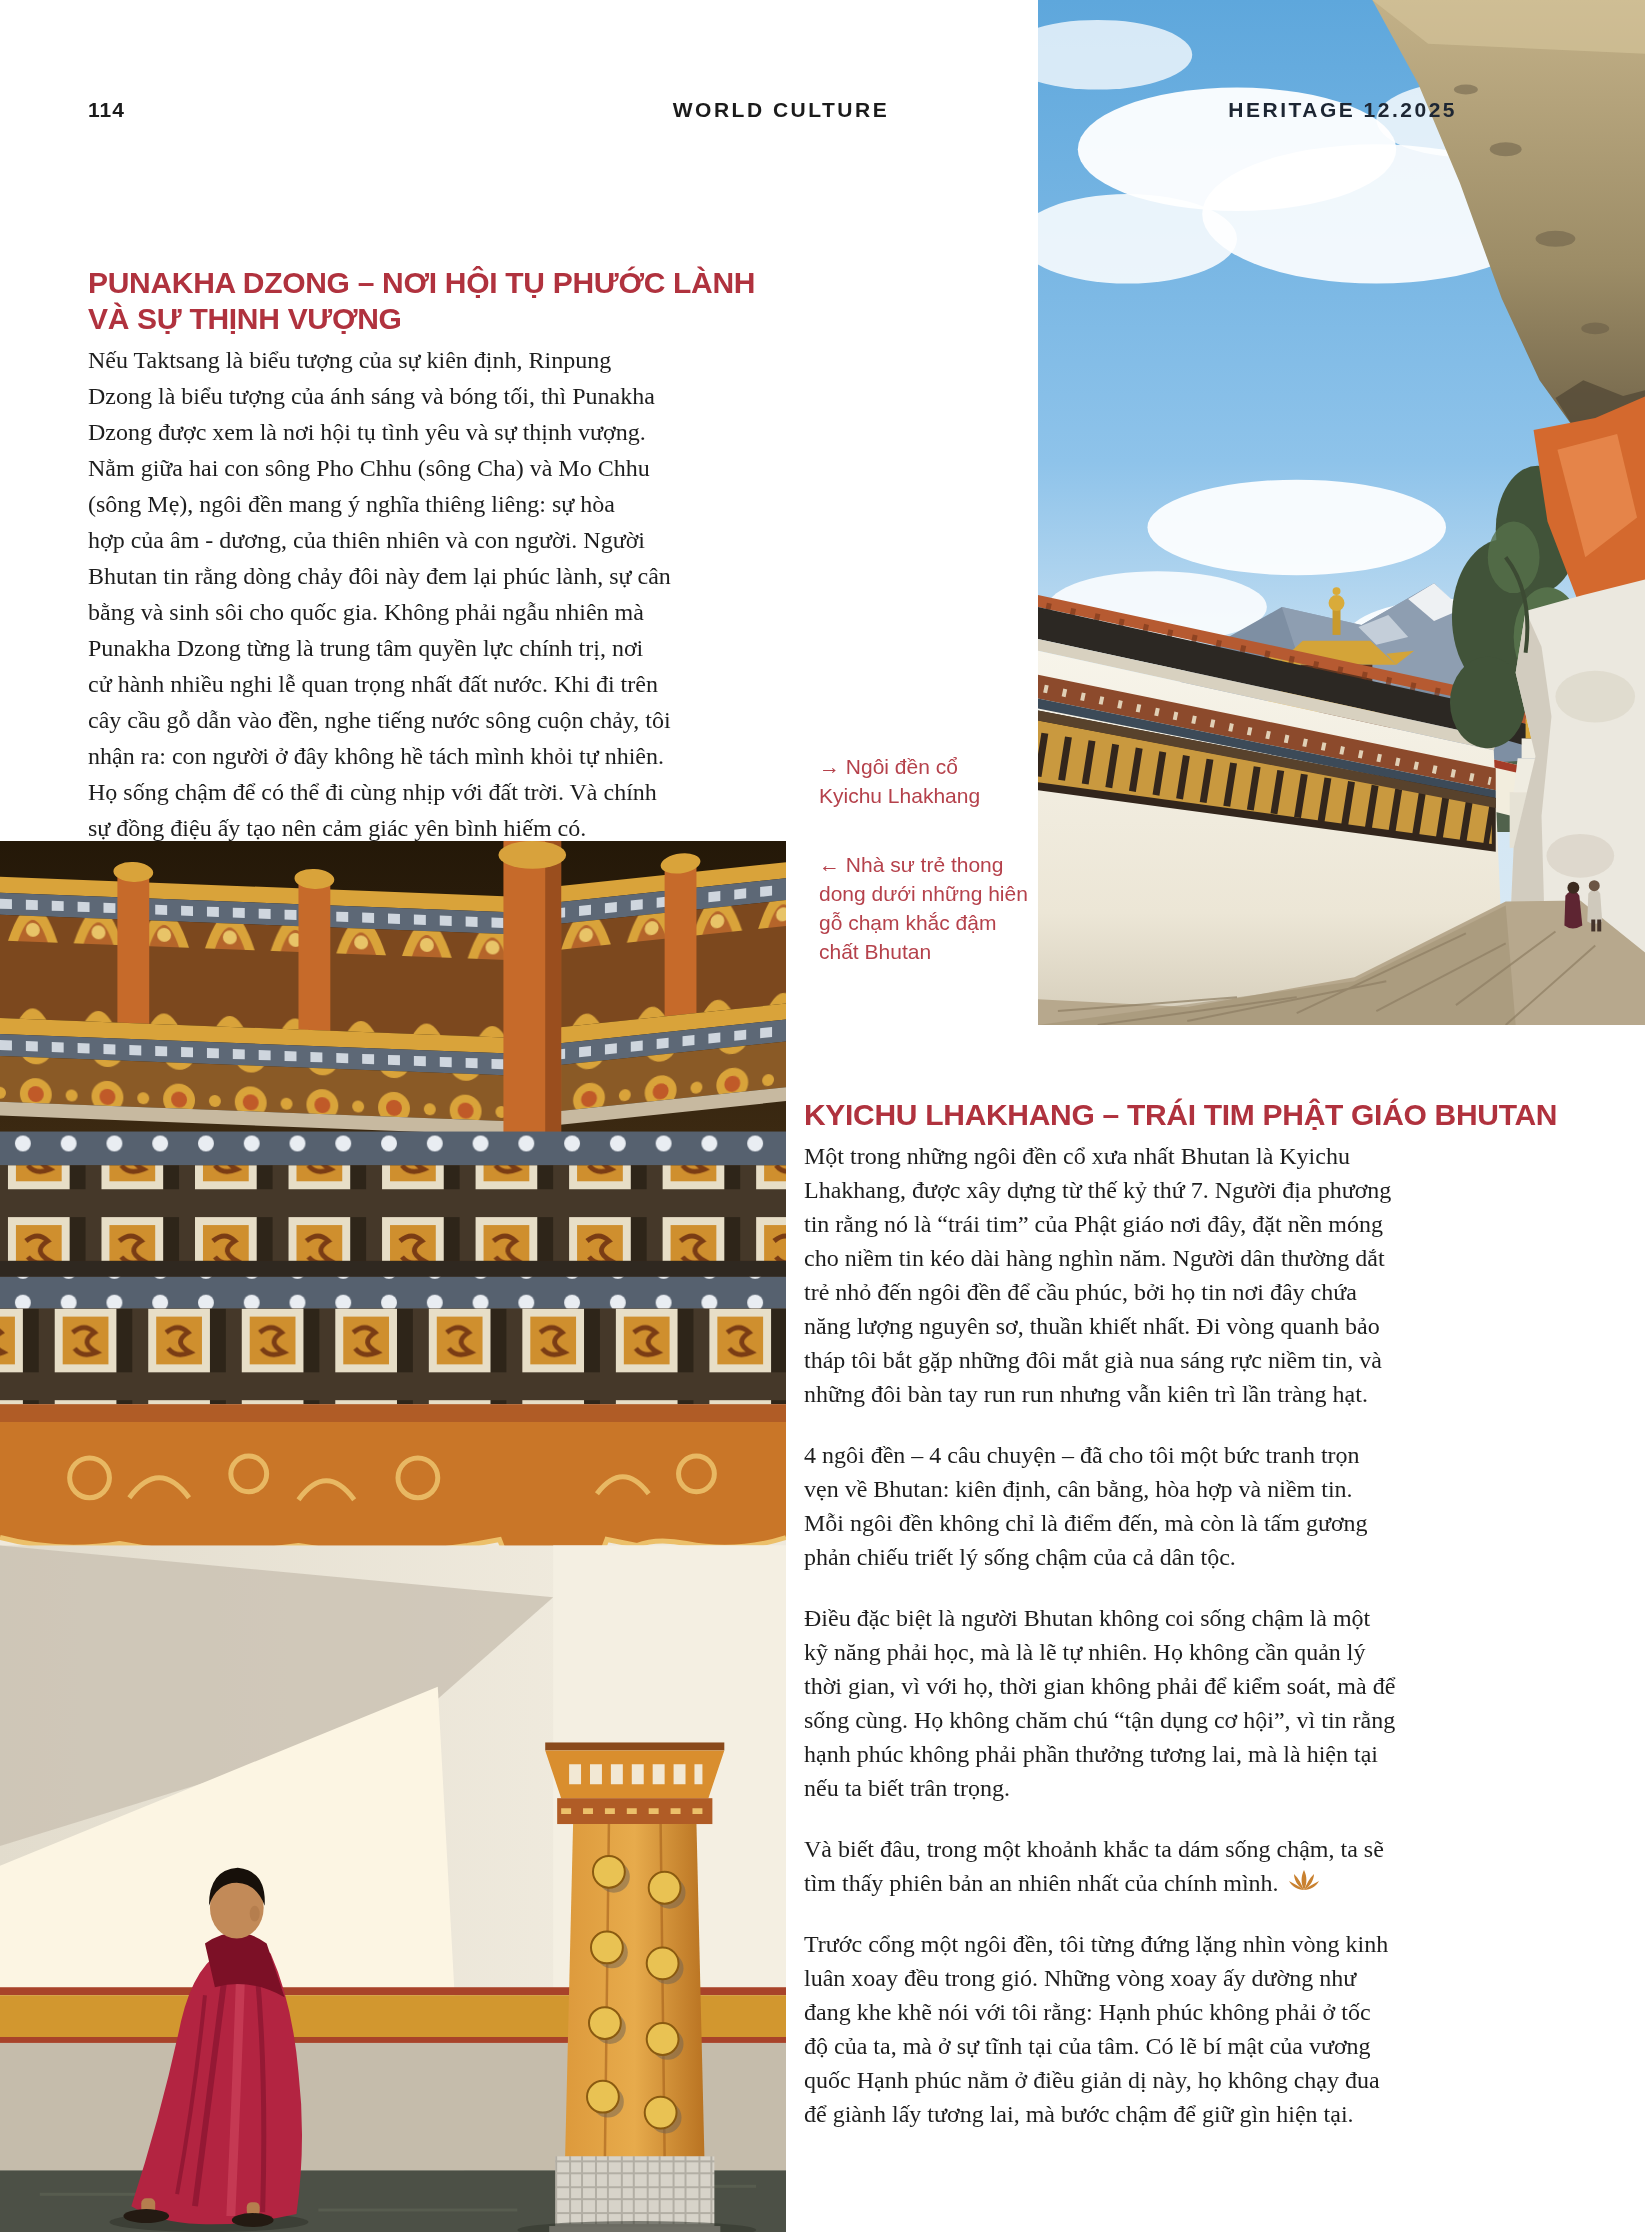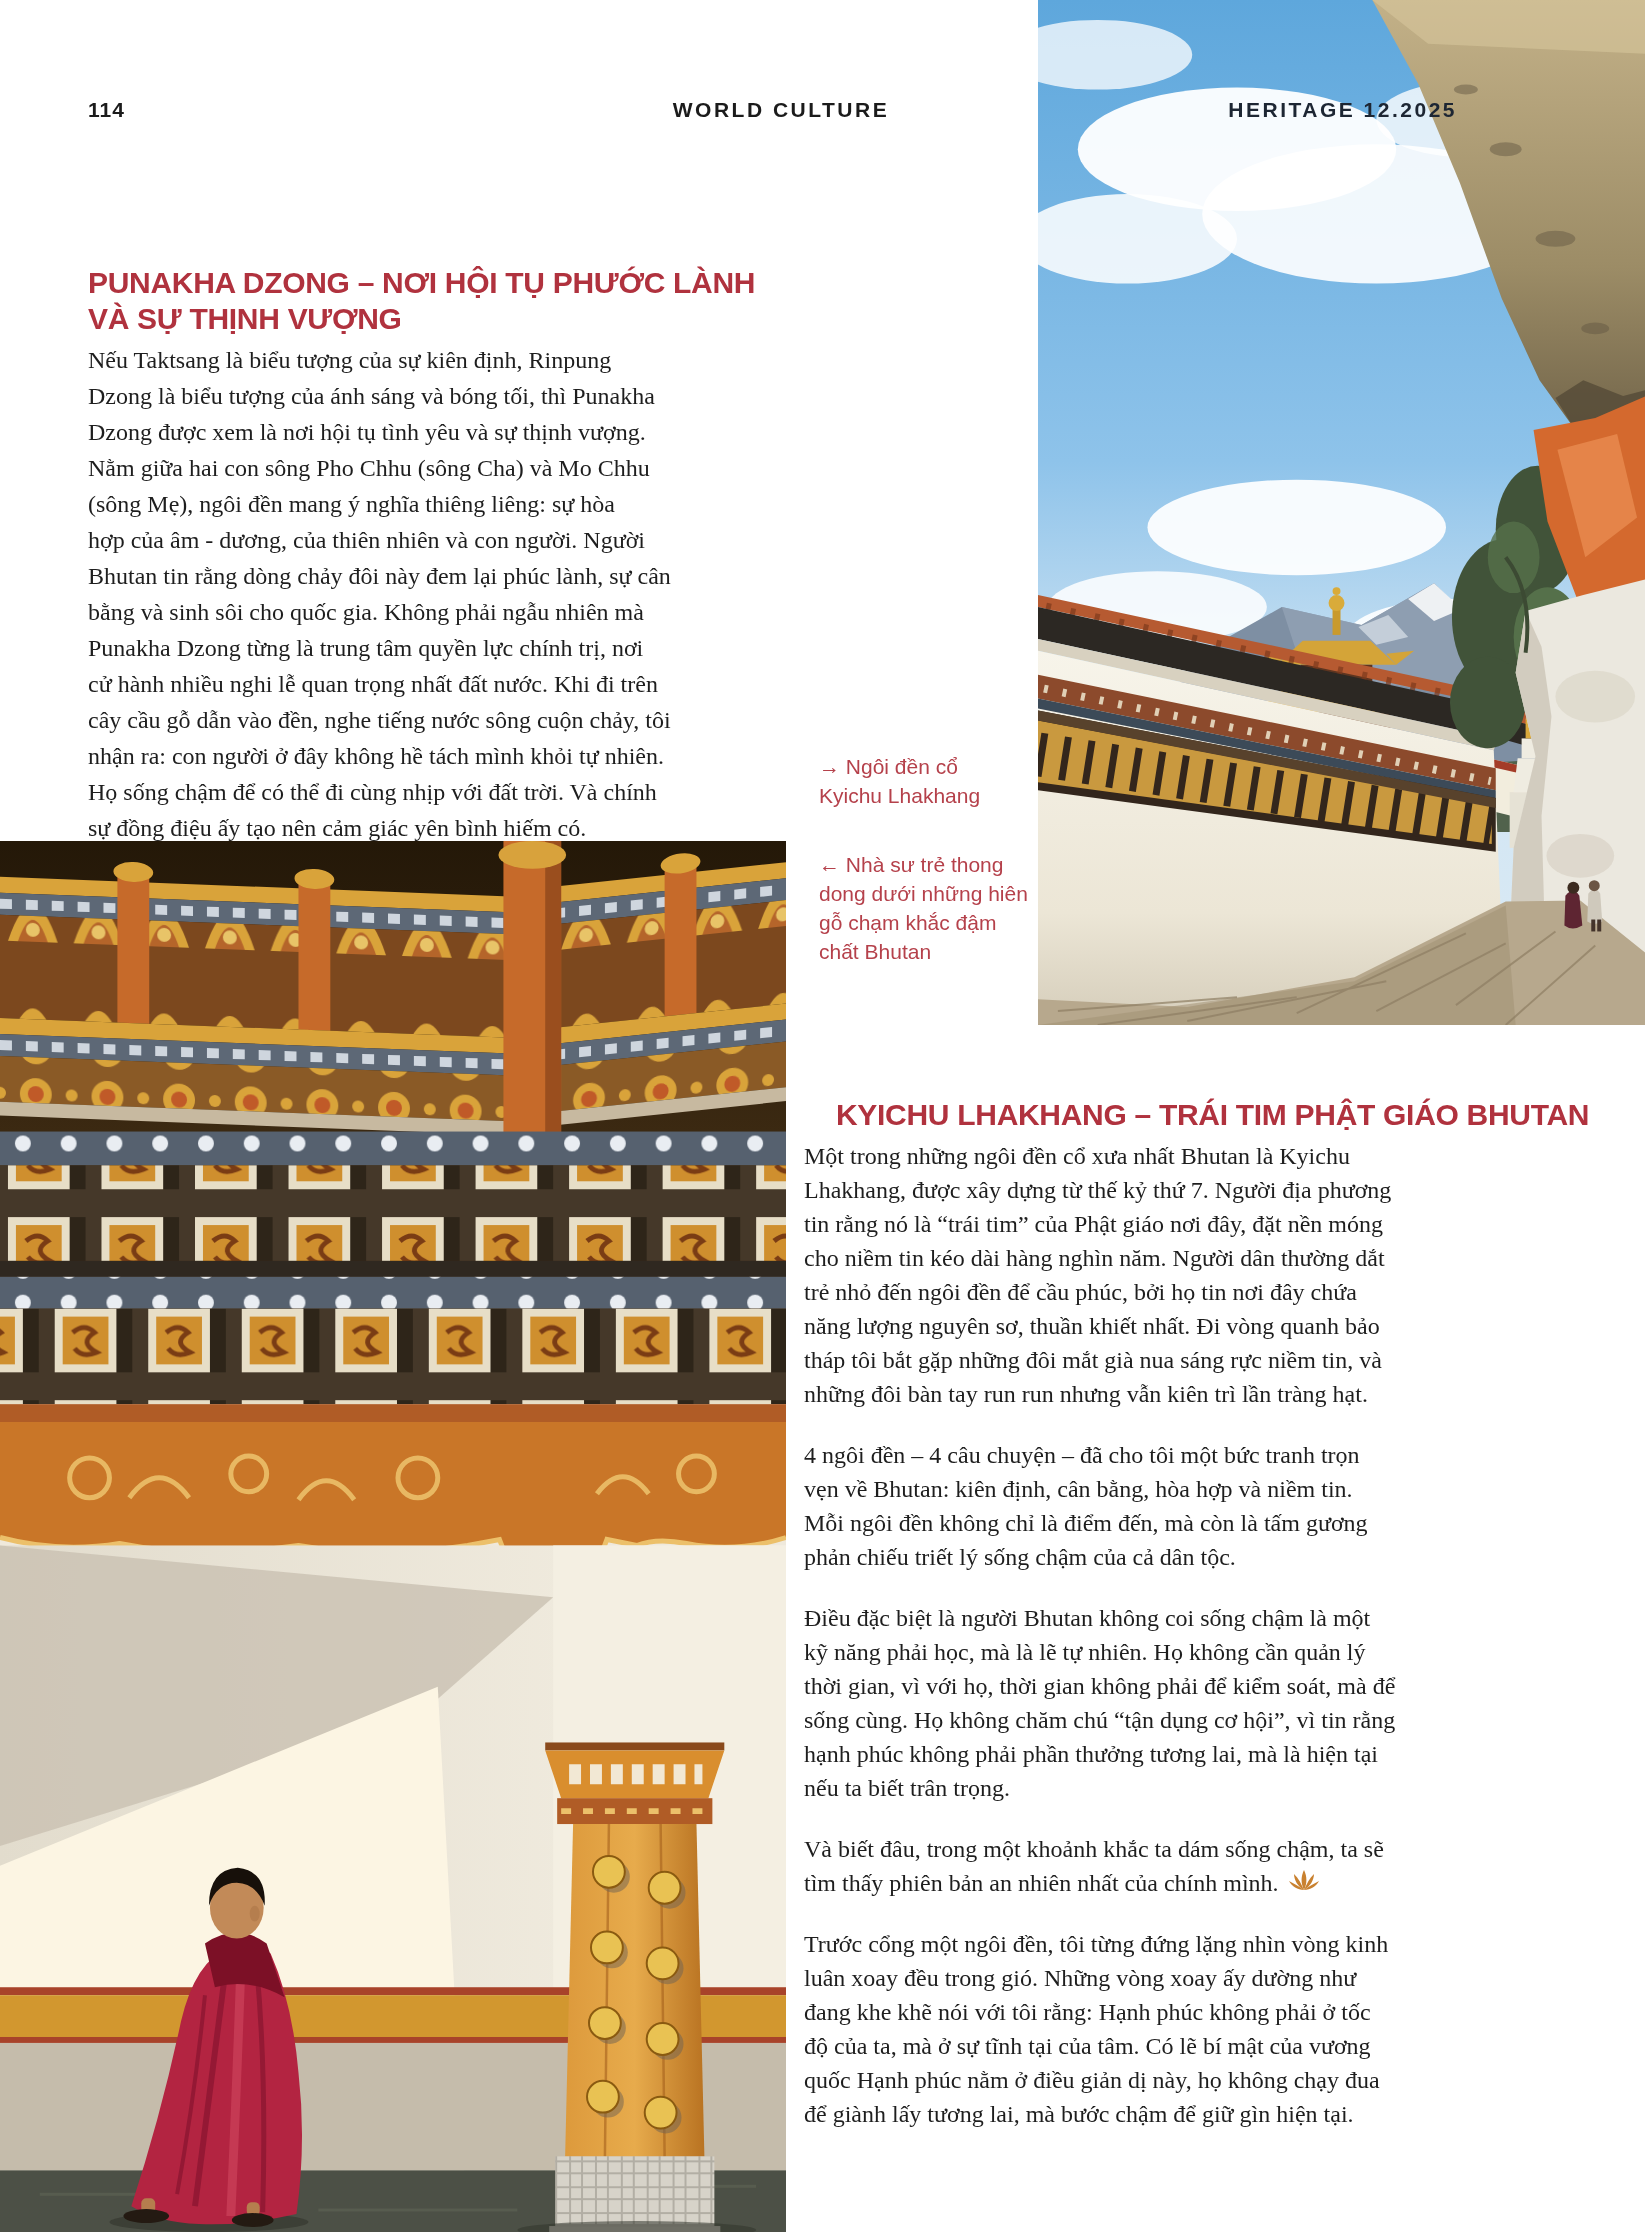--- a/index.html
+++ b/index.html
@@ -14,21 +14,21 @@
   .photo svg{display:block;}
   .col{position:absolute;z-index:2;}
   .red-head{margin:0;font-family:"Liberation Sans","DejaVu Sans",sans-serif;
             font-size:30px;line-height:36px;font-weight:bold;letter-spacing:-0.3px;
             color:#b0323e;white-space:pre;}
   .body-par{margin:0;font-size:24px;white-space:pre;color:#1e1e1e;}
   .left-col{left:88px;top:265px;width:697px;}
   .left-col .body-par{margin-top:5px;line-height:36px;}
   .right-col{left:804px;top:1097px;width:776px;}
   .right-col .body-par{line-height:34px;margin:0 0 27px 0;}
-  .right-col .red-head{margin-bottom:6px;margin-left:32px;}
+  .right-col .red-head{margin-bottom:6px;}
   .caption{position:absolute;width:239px;margin:8px;z-index:2;
            font-family:"Liberation Sans","DejaVu Sans",sans-serif;
            font-size:21px;line-height:29px;font-weight:500;color:#b5414b;white-space:pre;}
   .cap-right{left:811px;top:744px;}
   .cap-left{left:811px;top:842px;}
   .lotus{display:inline-block;margin-left:9px;transform:translateY(2px);}
 </style>
 </head>
 <body>
 

